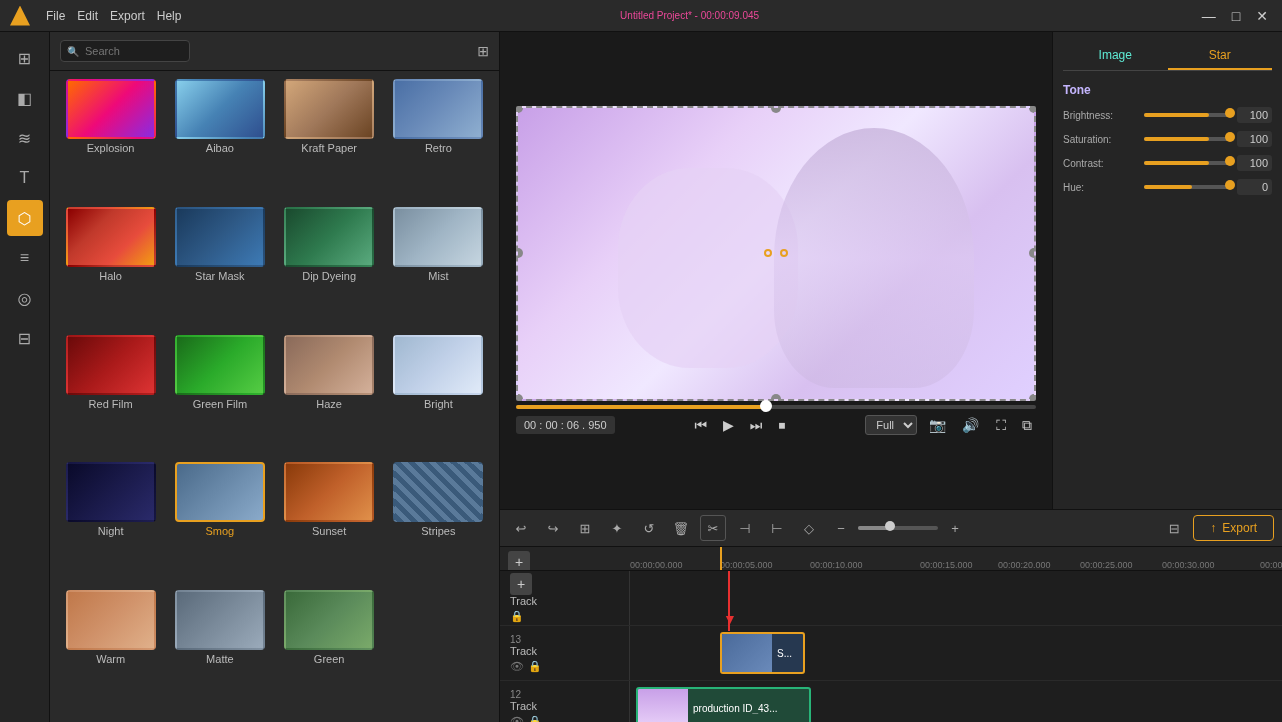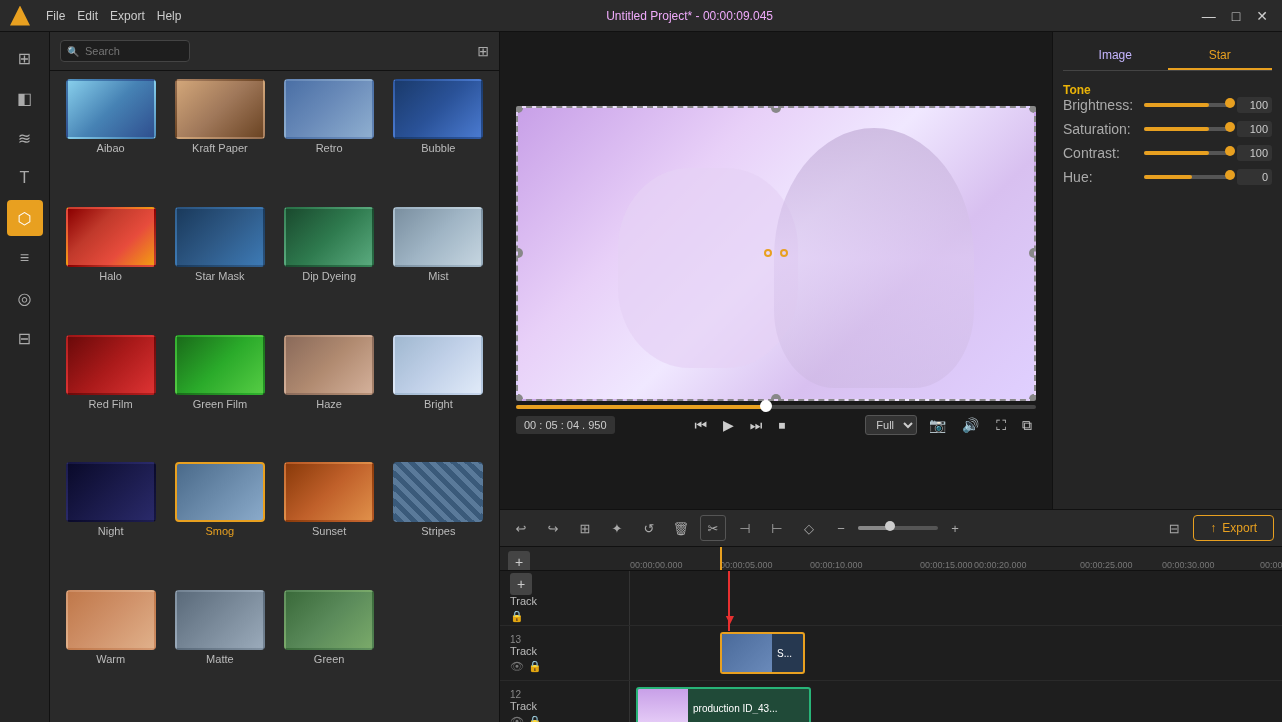--- a/index.html
+++ b/index.html
@@ -4,21 +4,21 @@
   <style>
     * { margin: 0; padding: 0; box-sizing: border-box; }
     body { width: 1282px; height: 722px; background: #1e1e1e; color: #ccc; font-family: Arial, sans-serif; font-size: 12px; overflow: hidden; user-select: none; }
 
     
     #titlebar { width: 100%; height: 32px; background: #2a2a2a; display: flex; align-items: center; justify-content: space-between; padding: 0 10px; border-bottom: 1px solid #111; }
     #titlebar-left { display: flex; align-items: center; gap: 16px; }
     #titlebar-logo { width: 20px; height: 20px; background: #e8a020; clip-path: polygon(50% 0%, 0% 100%, 100% 100%); }
     #titlebar-menu { display: flex; gap: 12px; }
     #titlebar-menu span { color: #ccc; font-size: 12px; cursor: pointer; }
-    #titlebar-title { color: #f0abfc; font-size: 12px; }
+    #titlebar-title { color: #ec4899; font-size: 10px; }
     #titlebar-controls { display: flex; gap: 8px; }
     #titlebar-controls span { color: #ccc; font-size: 14px; cursor: pointer; padding: 0 4px; }
 
     
     #main { display: flex; width: 100%; height: calc(722px - 32px); }
 
     
     #sidebar { width: 50px; background: #252525; display: flex; flex-direction: column; align-items: center; padding-top: 8px; gap: 4px; border-right: 1px solid #111; }
     .sidebar-btn { width: 36px; height: 36px; display: flex; align-items: center; justify-content: center; border-radius: 4px; cursor: pointer; color: #aaa; font-size: 16px; }
     .sidebar-btn.active { background: #e8a020; color: #fff; }
@@ -88,25 +88,25 @@
     #playback-controls { display: flex; align-items: center; justify-content: space-between; margin-top: 6px; }
     #time-display { color: #ccc; font-size: 11px; background: #333; padding: 3px 8px; border-radius: 3px; }
     #ctrl-buttons { display: flex; gap: 8px; align-items: center; }
     .ctrl-btn { color: #ccc; font-size: 14px; cursor: pointer; padding: 2px 4px; }
     #quality-select { background: #333; border: 1px solid #555; color: #ccc; padding: 2px 6px; border-radius: 3px; font-size: 11px; }
     #extra-controls { display: flex; gap: 8px; align-items: center; }
 
     
     #props-panel { width: 230px; background: #252525; border-left: 1px solid #111; padding: 10px; overflow-y: auto; }
     #props-tabs { display: flex; gap: 0; border-bottom: 1px solid #444; margin-bottom: 12px; }
-    .props-tab { flex: 1; text-align: center; padding: 6px; font-size: 12px; color: #c4b5fd; cursor: pointer; border-bottom: 2px solid transparent; }
+    .props-tab { flex: 1; text-align: center; padding: 6px; font-size: 12px; color: #5eead4; cursor: pointer; border-bottom: 2px solid transparent; }
     .props-tab.active { color: #e8a020; border-bottom-color: #e8a020; }
-    #tone-section h3 { color: #eab308; font-size: 12px; }
+    #tone-section h3 { color: #c4b5fd; font-size: 12px; margin-bottom: 10px; }
     .tone-row { display: flex; align-items: center; margin-bottom: 8px; }
-    .tone-label { width: 75px; color: #aaa; font-size: 14px; }
+    .tone-label { width: 75px; color: #aaa; font-size: 10px; }
     .tone-slider-wrap { flex: 1; position: relative; height: 4px; background: #555; border-radius: 2px; margin: 0 6px; }
     .tone-slider-fill { height: 100%; background: #e8a020; border-radius: 2px; }
     .tone-slider-thumb { position: absolute; top: -5px; right: -4px; width: 10px; height: 10px; background: #e8a020; border-radius: 50%; }
     .tone-value { width: 35px; text-align: right; color: #ccc; font-size: 11px; background: #333; padding: 2px 4px; border-radius: 3px; }
 
     
     #timeline-toolbar { height: 38px; background: #2a2a2a; border-top: 1px solid #111; border-bottom: 1px solid #111; display: flex; align-items: center; padding: 0 8px; gap: 6px; justify-content: space-between; }
     #tl-tools-left { display: flex; align-items: center; gap: 6px; }
     #tl-tools-right { display: flex; align-items: center; gap: 6px; }
     .tl-btn { width: 26px; height: 26px; display: flex; align-items: center; justify-content: center; color: #aaa; font-size: 13px; cursor: pointer; border-radius: 3px; border: 1px solid transparent; }
@@ -186,40 +186,40 @@
   <div id="filter-panel">
     <div id="filter-toolbar">
       <div id="search-wrapper">
         <span id="search-icon-inner">🔍</span>
         <input id="search-input" type="text" placeholder="Search" style="">
       </div>
       <span id="grid-icon">⊞</span>
     </div>
     <div id="filter-grid">
 
+      <div class="filter-item">
+        <div class="filter-thumb thumb-explosion"></div>
+        <span class="filter-label">Explosion</span>
+      </div>
 
       <div class="filter-item">
         <div class="filter-thumb thumb-aibao"></div>
         <span class="filter-label">Aibao</span>
       </div>
 
       <div class="filter-item">
         <div class="filter-thumb thumb-kraft"></div>
         <span class="filter-label">Kraft Paper</span>
       </div>
 
       <div class="filter-item">
         <div class="filter-thumb thumb-retro"></div>
         <span class="filter-label">Retro</span>
       </div>
 
-      <div class="filter-item">
-        <div class="filter-thumb thumb-bubble"></div>
-        <span class="filter-label">Bubble</span>
-      </div>
 
       <div class="filter-item">
         <div class="filter-thumb thumb-halo"></div>
         <span class="filter-label">Halo</span>
       </div>
 
       <div class="filter-item">
         <div class="filter-thumb thumb-starmask"></div>
         <span class="filter-label">Star Mask</span>
       </div>
@@ -311,21 +311,21 @@
             <div class="ctrl-dot"></div>
             <div class="ctrl-dot"></div>
           </div>
         </div>
         <div id="playback-bar">
           <div id="progress-track">
             <div id="progress-fill"></div>
             <div id="progress-thumb"></div>
           </div>
           <div id="playback-controls">
-            <div id="time-display">00 : 05 : 04 . 950</div>
+            <div id="time-display">00 : 00 : 06 . 950</div>
             <div id="ctrl-buttons">
               <span class="ctrl-btn">⏮</span>
               <span class="ctrl-btn">▶</span>
               <span class="ctrl-btn">⏭</span>
               <span class="ctrl-btn">⏹</span>
             </div>
             <div id="extra-controls">
               <select id="quality-select">
                 <option>Full</option>
                 <option>1/2</option>
@@ -418,21 +418,21 @@
     </div>
 
     <div id="timeline">
 
       <div id="timeline-ruler">
         <div id="add-track-btn">+</div>
         <div class="ruler-mark" style="left:130px;">00:00:00.000</div>
         <div class="ruler-mark" style="left:220px;">00:00:05.000</div>
         <div class="ruler-mark" style="left:310px;">00:00:10.000</div>
         <div class="ruler-mark" style="left:420px;">00:00:15.000</div>
-        <div class="ruler-mark" style="left:474px;">00:00:20.000</div>
+        <div class="ruler-mark" style="left:498px;">00:00:20.000</div>
         <div class="ruler-mark" style="left:580px;">00:00:25.000</div>
         <div class="ruler-mark" style="left:662px;">00:00:30.000</div>
         <div class="ruler-mark" style="left:760px;">00:00:35.000</div>
 
         <div style="position:absolute; left:220px; top:0; bottom:0; width:2px; background:#e8a020; z-index:10;"></div>
       </div>
 
       <div id="tracks-area">
 
         <div id="drop-arrow-line"></div>

